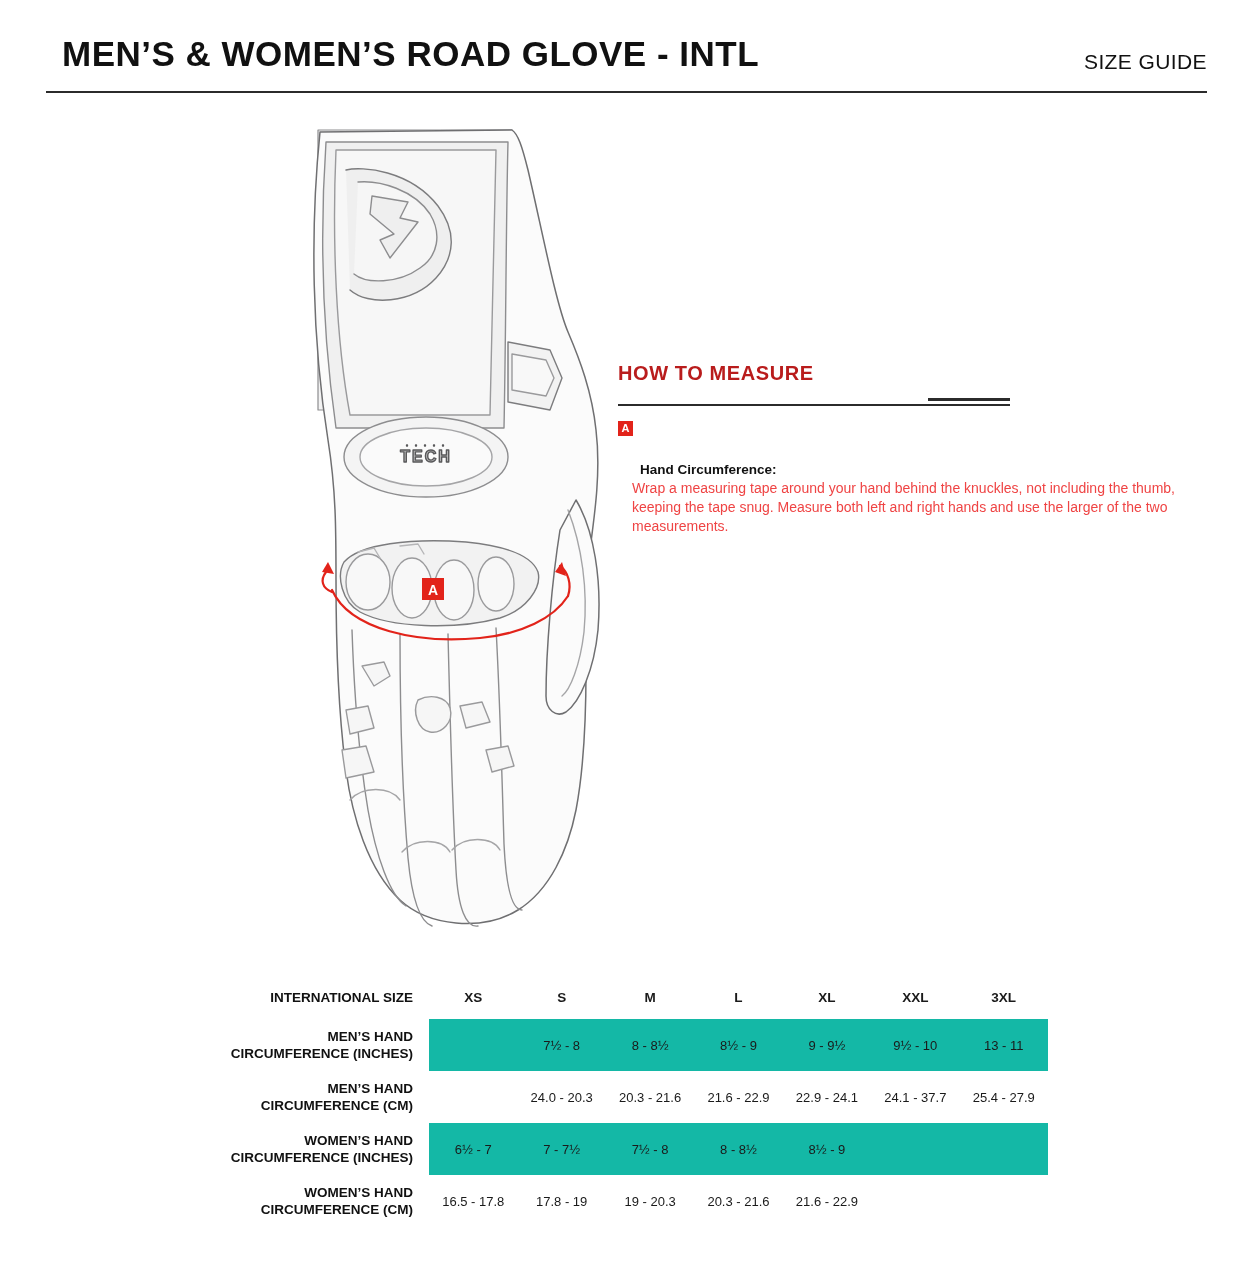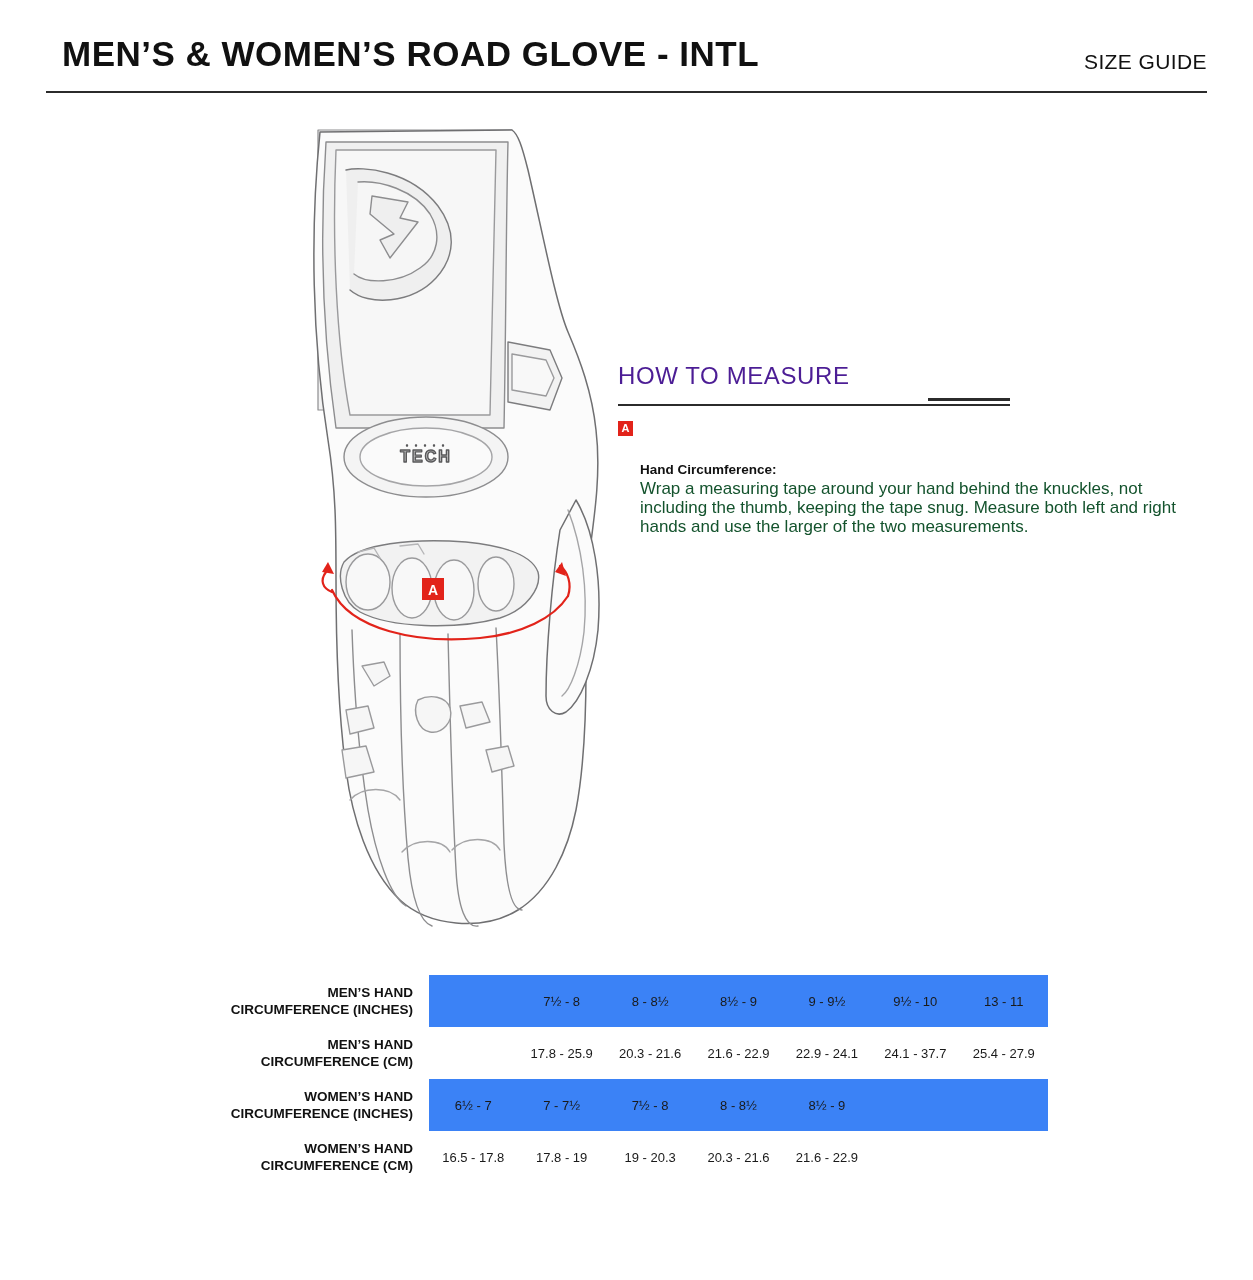--- a/index.html
+++ b/index.html
@@ -65,24 +65,24 @@
   .illustration svg { display: block; }
 
   
   .howto {
     position: absolute;
     left: 618px;
     top: 362px;
     width: 600px;
   }
   .howto-title {
-    font-size: 24px;
-    font-weight: normal;
+    font-size: 20px;
+    font-weight: bold;
     letter-spacing: 0.6px;
-    color: #4c1d95;
+    color: #b91c1c;
     display: inline-block;
   }
   .howto-rule {
     position: absolute;
     left: 0;
     top: 42px;
     width: 392px;
     height: 2px;
     background: #2b2b2b;
   }
@@ -118,24 +118,24 @@
     margin-top: 1px;
   }
   .measure-label {
     font-size: 13.5px;
     font-weight: bold;
     color: #111111;
     margin-top: 42px;
   }
   .measure-text {
     margin-top: 2px;
-    margin-left: 22px;
-    font-size: 17px;
+    margin-left: 14px;
+    font-size: 14px;
     line-height: 19px;
-    color: #14532d;
+    color: #ef4444;
     max-width: 560px;
   }
 
   
   .table {
     position: absolute;
     left: 203px;
     top: 975px;
     width: 845px;
   }
@@ -157,21 +157,21 @@
     text-align: right;
     padding-right: 16px;
     font-weight: bold;
     font-size: 13.5px;
     line-height: 17px;
     color: #111111;
   }
   .hdr-row td { height: 44px; font-weight: bold; font-size: 13.5px; }
   .hdr-row .col-label { font-weight: bold; }
   .data-row td { height: 52px; }
-  .shaded td { background: #3b82f6; }
+  .shaded td { background: #14b8a6; }
   .shaded .col-label { background: transparent; }
   .label-lines { display: block; }
 </style>
 </head>
 <body>
 
 <div class="header">
   <div class="header-title">MEN’S &amp; WOMEN’S ROAD GLOVE - INTL</div>
   <div class="header-sub">SIZE GUIDE</div>
   <div class="header-rule"></div>
@@ -278,40 +278,50 @@
       <col style="width:225px">
       <col style="width:88px">
         <col style="width:88px">
         <col style="width:88px">
       <col style="width:88px">
         <col style="width:88px">
         <col style="width:88px">
         <col style="width:88px">
     </colgroup>
     <tbody id="table-body">
+        <tr class="hdr-row">
+          <td class="col-label">INTERNATIONAL SIZE</td>
+          <td>XS</td>
+          <td>S</td>
+          <td>M</td>
+          <td>L</td>
+          <td>XL</td>
+          <td>XXL</td>
+          <td>3XL</td>
+        </tr>
         <tr class="data-row shaded">
           <td class="col-label">
             <span class="label-lines">MEN’S HAND</span>
             <span class="label-lines">CIRCUMFERENCE (INCHES)</span>
           </td>
           <td></td>
           <td>7½ - 8</td>
           <td>8 - 8½</td>
           <td>8½ - 9</td>
           <td>9 - 9½</td>
           <td>9½ - 10</td>
           <td>13 - 11</td>
         </tr>
         <tr class="data-row">
           <td class="col-label">
             <span class="label-lines">MEN’S HAND</span>
             <span class="label-lines">CIRCUMFERENCE (CM)</span>
           </td>
           <td></td>
-          <td>17.8 - 25.9</td>
+          <td>24.0 - 20.3</td>
           <td>20.3 - 21.6</td>
           <td>21.6 - 22.9</td>
           <td>22.9 - 24.1</td>
           <td>24.1 - 37.7</td>
           <td>25.4 - 27.9</td>
         </tr>
         <tr class="data-row shaded">
           <td class="col-label">
             <span class="label-lines">WOMEN’S HAND</span>
             <span class="label-lines">CIRCUMFERENCE (INCHES)</span>

